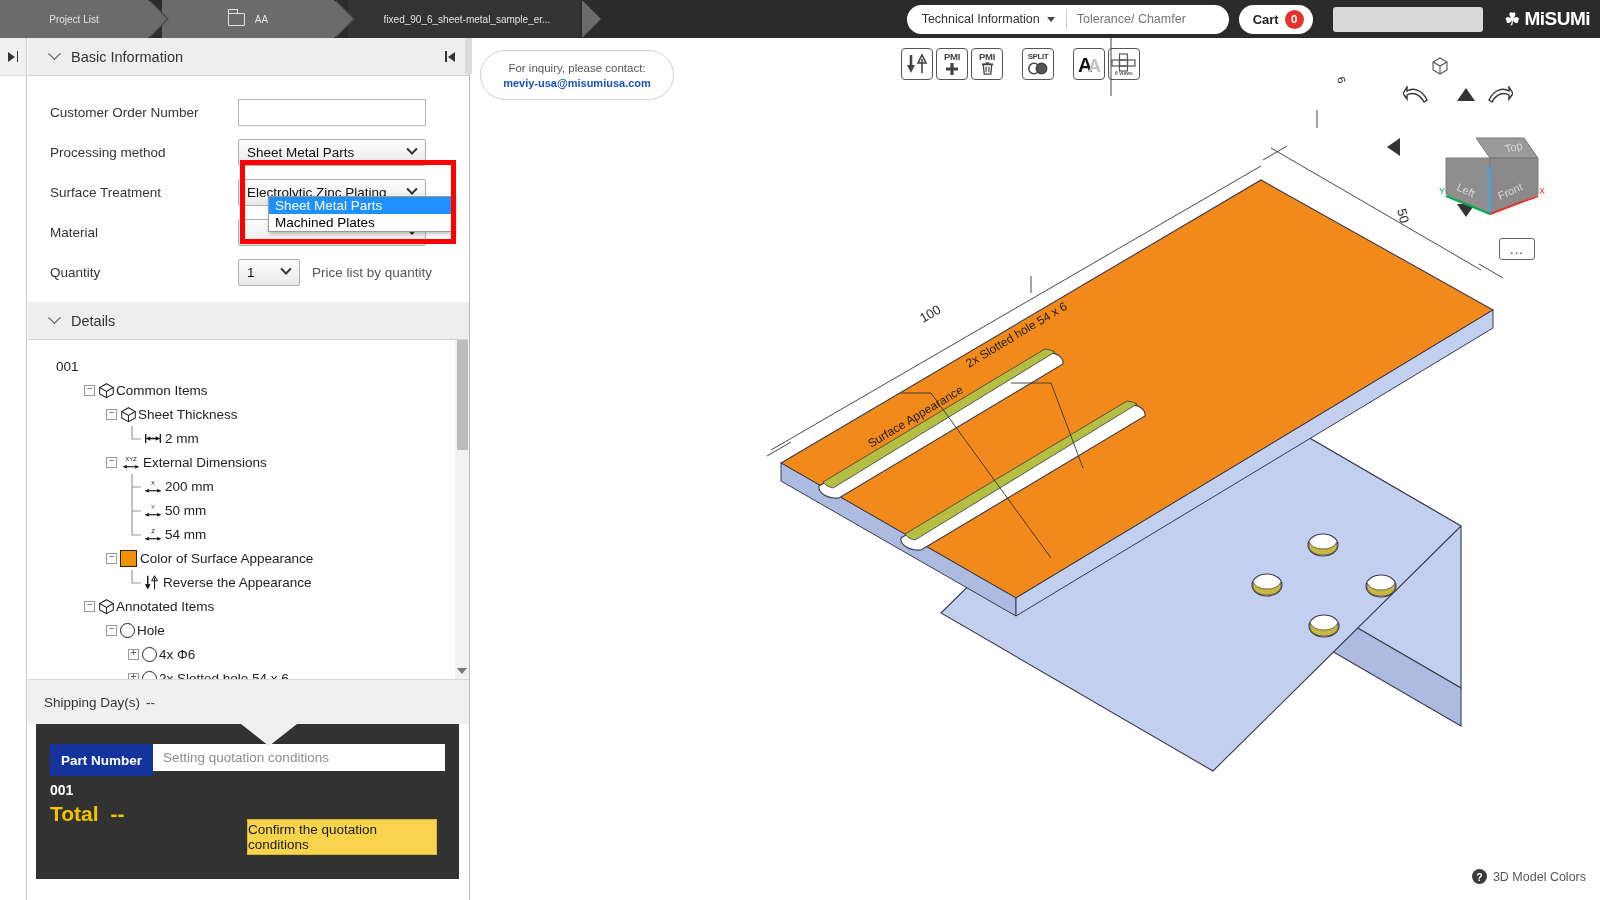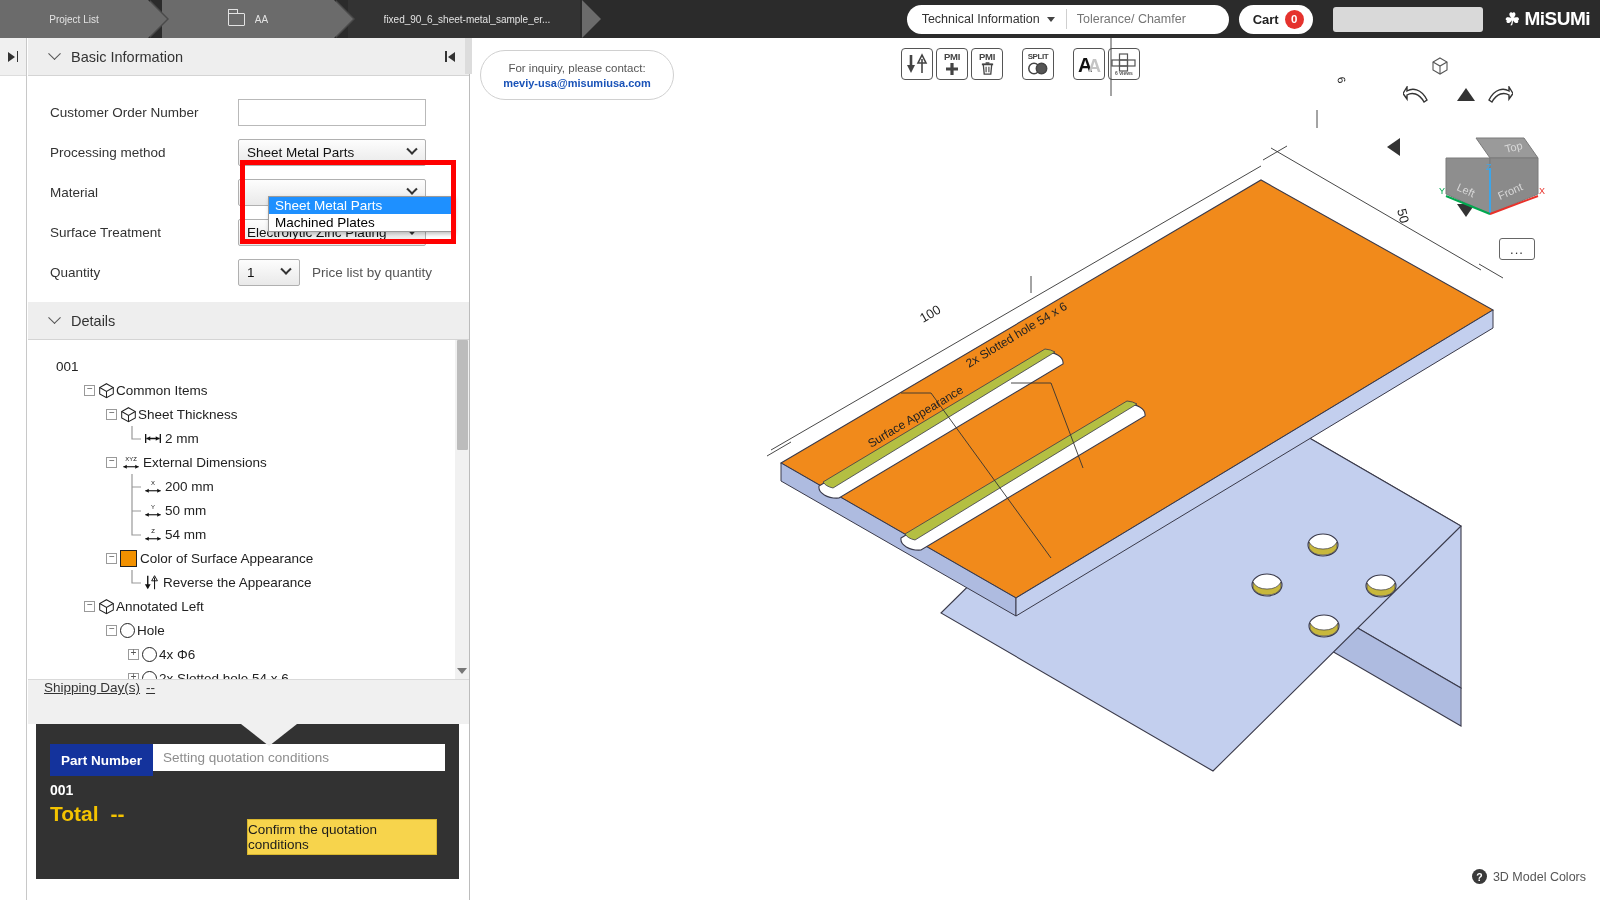--- a/index.html
+++ b/index.html
@@ -204,22 +204,22 @@
     background: #bcbcbc; border-radius: 1px;
   }
   .sb-arrow {
     position: absolute; left: 2px; width: 0; height: 0;
     border-left: 5px solid transparent; border-right: 5px solid transparent;
   }
   .sb-dn { bottom: -12px; border-top: 6px solid #777; }
 
   
   .shipping {
-    height: 44px; display: flex; align-items: flex-start; padding-left: 16px;
-    font-size: 13.5px; color: #333; background: #f0f0f0; text-decoration: underline;
+    height: 44px; display: flex; align-items: center; padding-left: 16px;
+    font-size: 13.5px; color: #333; background: #f0f0f0;
   }
   .quote-panel {
     position: relative; margin: 0 10px 0 8px; background: #323232;
     height: 155px; padding: 20px 14px 0 14px;
   }
   .quote-notch {
     position: absolute; top: 0; left: 205px; width: 0; height: 0;
     border-left: 28px solid transparent; border-right: 28px solid transparent;
     border-top: 22px solid #f0f0f0;
   }
@@ -385,31 +385,31 @@
 
       <div class="form-row">
         <span class="form-label">Processing method</span>
         <div class="sel">
           <span>Sheet Metal Parts</span>
           <span class="chev"></span>
         </div>
       </div>
 
       <div class="form-row">
+        <span class="form-label">Surface Treatment</span>
+        <div class="sel">
+          <span>Electrolytic Zinc Plating</span>
+          <span class="chev"></span>
+        </div>
+      </div>
+
+      <div class="form-row">
         <span class="form-label">Material</span>
         <div class="sel">
           <span></span>
-          <span class="chev"></span>
-        </div>
-      </div>
-
-      <div class="form-row">
-        <span class="form-label">Surface Treatment</span>
-        <div class="sel">
-          <span>Electrolytic Zinc Plating</span>
           <span class="chev"></span>
         </div>
       </div>
 
       <div class="form-row">
         <span class="form-label">Quantity</span>
         <div class="sel qty">
           <span>1</span>
           <span class="chev"></span>
         </div>
@@ -533,21 +533,21 @@
           </svg>
           <span class="txt">Reverse the Appearance</span>
         </div>
 
         <div class="tnode" style="padding-left:28px">
           <span class="pm">−</span>
           <svg class="cube-ico" viewBox="0 0 20 20">
             <polygon points="10,2 18,6.5 18,14 10,18.5 2,14 2,6.5" fill="#fff" stroke="#222" stroke-width="1.2"></polygon>
             <path d="M2,6.5 L10,11 L18,6.5 M10,11 L10,18.5" stroke="#222" stroke-width="1.2" fill="none"></path>
           </svg>
-          <span class="txt">Annotated Left</span>
+          <span class="txt">Annotated Items</span>
         </div>
 
         <div class="tnode" style="padding-left:50px">
           <span class="pm">−</span>
           <span class="circ-ico"></span>
           <span class="txt">Hole</span>
         </div>
 
         <div class="tnode" style="padding-left:72px">
           <span class="pm">+</span>

